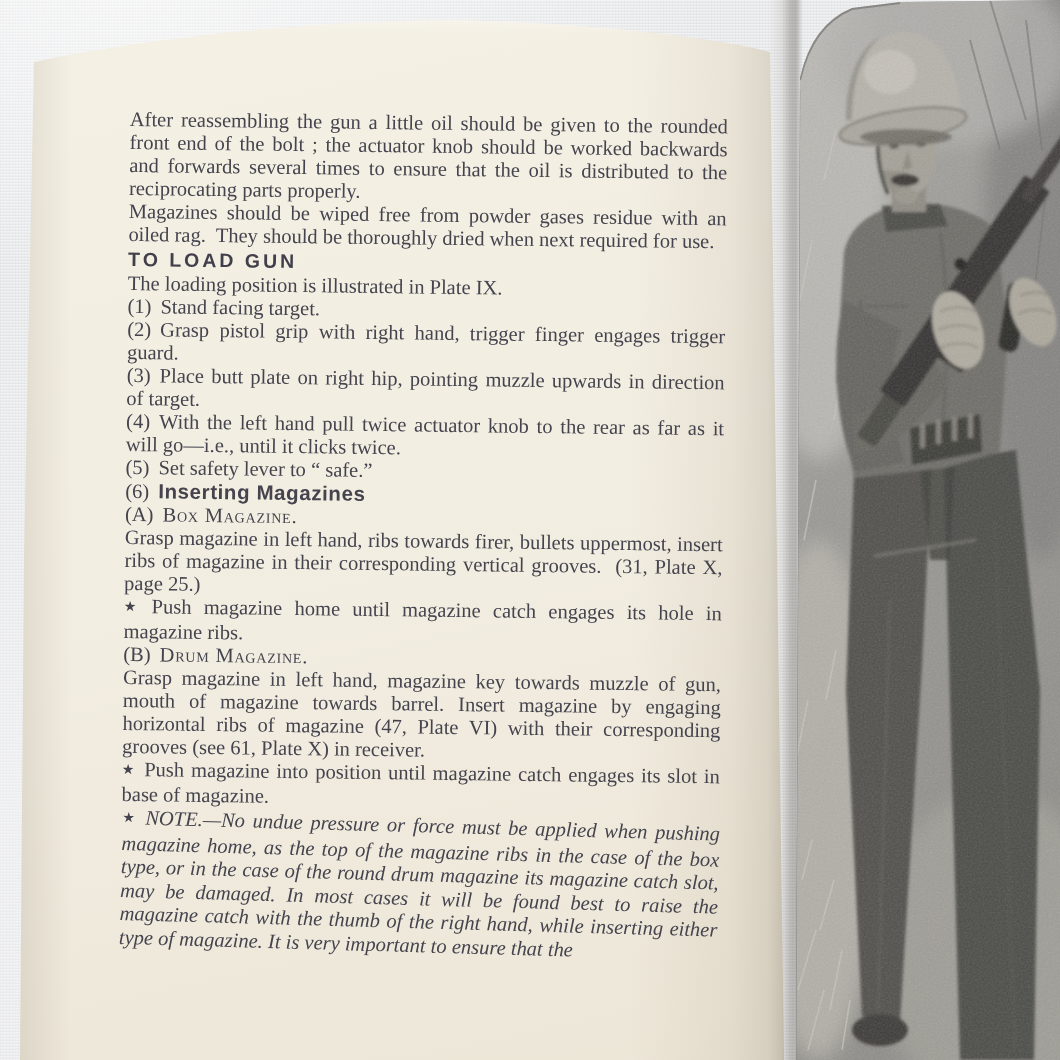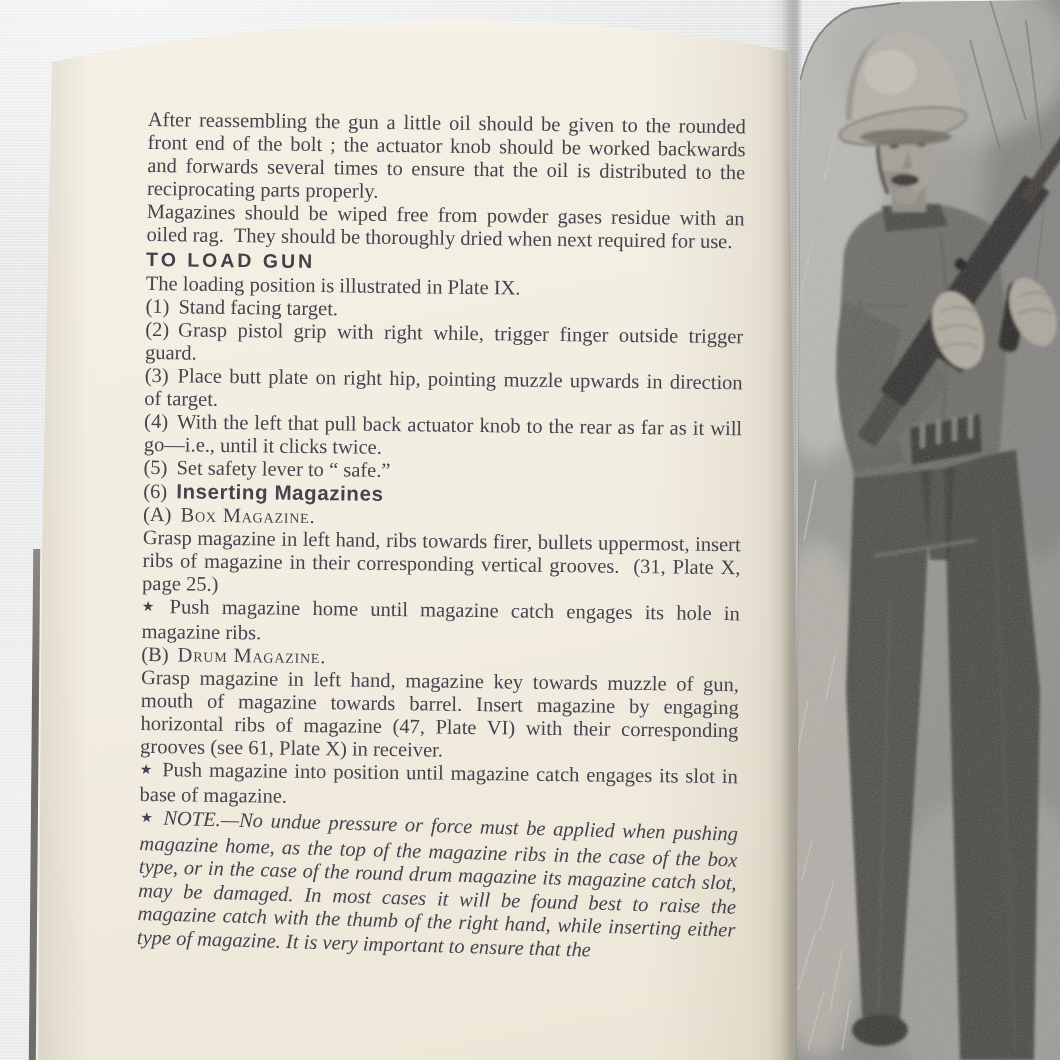--- a/index.html
+++ b/index.html
@@ -8,21 +8,21 @@
     background-image:
       radial-gradient(ellipse 900px 420px at 12% 0%, rgba(255,255,255,.55), rgba(255,255,255,0) 65%),
       radial-gradient(ellipse 500px 700px at 0% 75%, rgba(244,244,246,.6), rgba(244,244,246,0) 70%),
       repeating-linear-gradient(0deg, rgba(255,255,255,.30) 0 1px, rgba(207,208,212,.22) 1px 2px, rgba(255,255,255,0) 2px 3px),
       repeating-linear-gradient(90deg, rgba(221,222,226,.40) 0 1px, rgba(255,255,255,0) 1px 3px);
     font-family:"Liberation Serif", serif;}
   .fabric{position:absolute;inset:0;}
   .cover-edge{position:absolute;left:31px;top:549px;width:7px;height:515px;
     background:linear-gradient(180deg,#8d8b84,#6c6a64 30%,#75736c 70%,#6e6c66);
     transform:rotate(.5deg);}
-  .page-left{position:absolute;left:30px;top:0;width:772px;height:1060px;
+  .page-left{position:absolute;left:12px;top:0;width:772px;height:1060px;
     clip-path:path("M 22 62 C 150 34 330 20 440 20 C 560 22 700 36 758 52 L 772 1060 L 8 1060 L 12 556 L 20 160 Z");
     background:
       linear-gradient(180deg, rgba(255,255,255,.55) 0 8px, rgba(255,255,255,0) 34px),
       linear-gradient(90deg, rgba(120,110,90,.14) 0 10px, rgba(120,110,90,0) 60px),
       linear-gradient(90deg, rgba(0,0,0,0) 80%, rgba(140,125,100,.10) 93%, rgba(100,90,70,.20) 100%),
       linear-gradient(168deg, #f4f0e4 0%, #f2ede1 55%, #ece6d7 100%);}
   .text-block{position:absolute;left:118px;top:108px;width:598px;
     transform:rotate(.7deg);transform-origin:0 0;
     color:#45444e;font-size:20.5px;line-height:23px;text-align:justify;}
   .text-block p{margin:0;}
@@ -49,23 +49,23 @@
   <div class="cover-edge"></div>
 
   <div class="page-left">
     <div class="text-block">
       <p class="sp0">After reassembling the gun a little oil should be given to the rounded front end of the bolt ; the actuator knob should be worked backwards and forwards several times to ensure that the oil is distributed to the reciprocating parts properly.</p>
       <p class="sp6">Magazines should be wiped free from powder gases residue with an oiled rag.&nbsp; They should be thoroughly dried when next required for use.</p>
       <p class="h-load sp12">TO LOAD GUN</p>
       <p class="sp5">The loading position is illustrated in Plate IX.</p>
 
       <p class="sp6"><span class="num">(1)</span><span>Stand facing target.</span></p>
-      <p class="sp5"><span class="num">(2)</span><span>Grasp pistol grip with right while, trigger finger outside trigger guard.</span></p>
+      <p class="sp5"><span class="num">(2)</span><span>Grasp pistol grip with right hand, trigger finger engages trigger guard.</span></p>
       <p class="sp5"><span class="num">(3)</span><span>Place butt plate on right hip, pointing muzzle upwards in direction of target.</span></p>
-      <p class="sp5"><span class="num">(4)</span><span>With the left that pull back actuator knob to the rear as far as it will go—</span><span class="em-it">i.e.</span><span>, until it clicks twice.</span></p>
+      <p class="sp5"><span class="num">(4)</span><span>With the left hand pull twice actuator knob to the rear as far as it will go—</span><span class="em-it">i.e.</span><span>, until it clicks twice.</span></p>
       <p class="sp7"><span class="num">(5)</span><span>Set safety lever to “ safe.”</span></p>
 
       <p class="sp11"><span class="num">(6)</span><span class="h6-title">Inserting Magazines</span></p>
 
       <p class="sp7"><span class="num">(A)</span><span class="smallcaps">Box Magazine.</span></p>
       <p class="sp2">Grasp magazine in left hand, ribs towards firer, bullets upper­most, insert ribs of magazine in their corresponding vertical grooves.&nbsp; (31, Plate X, page 25.)</p>
       <p class="sp4"><span class="star">★</span><span>Push magazine home until magazine catch engages its hole in magazine ribs.</span></p>
 
       <p class="sp8"><span class="num">(B)</span><span class="smallcaps">Drum Magazine.</span></p>
       <p class="sp2">Grasp magazine in left hand, magazine key towards muzzle of gun, mouth of magazine towards barrel. Insert magazine by engaging horizontal ribs of magazine (47, Plate VI) with their corresponding grooves (see 61, Plate X) in receiver.</p>

